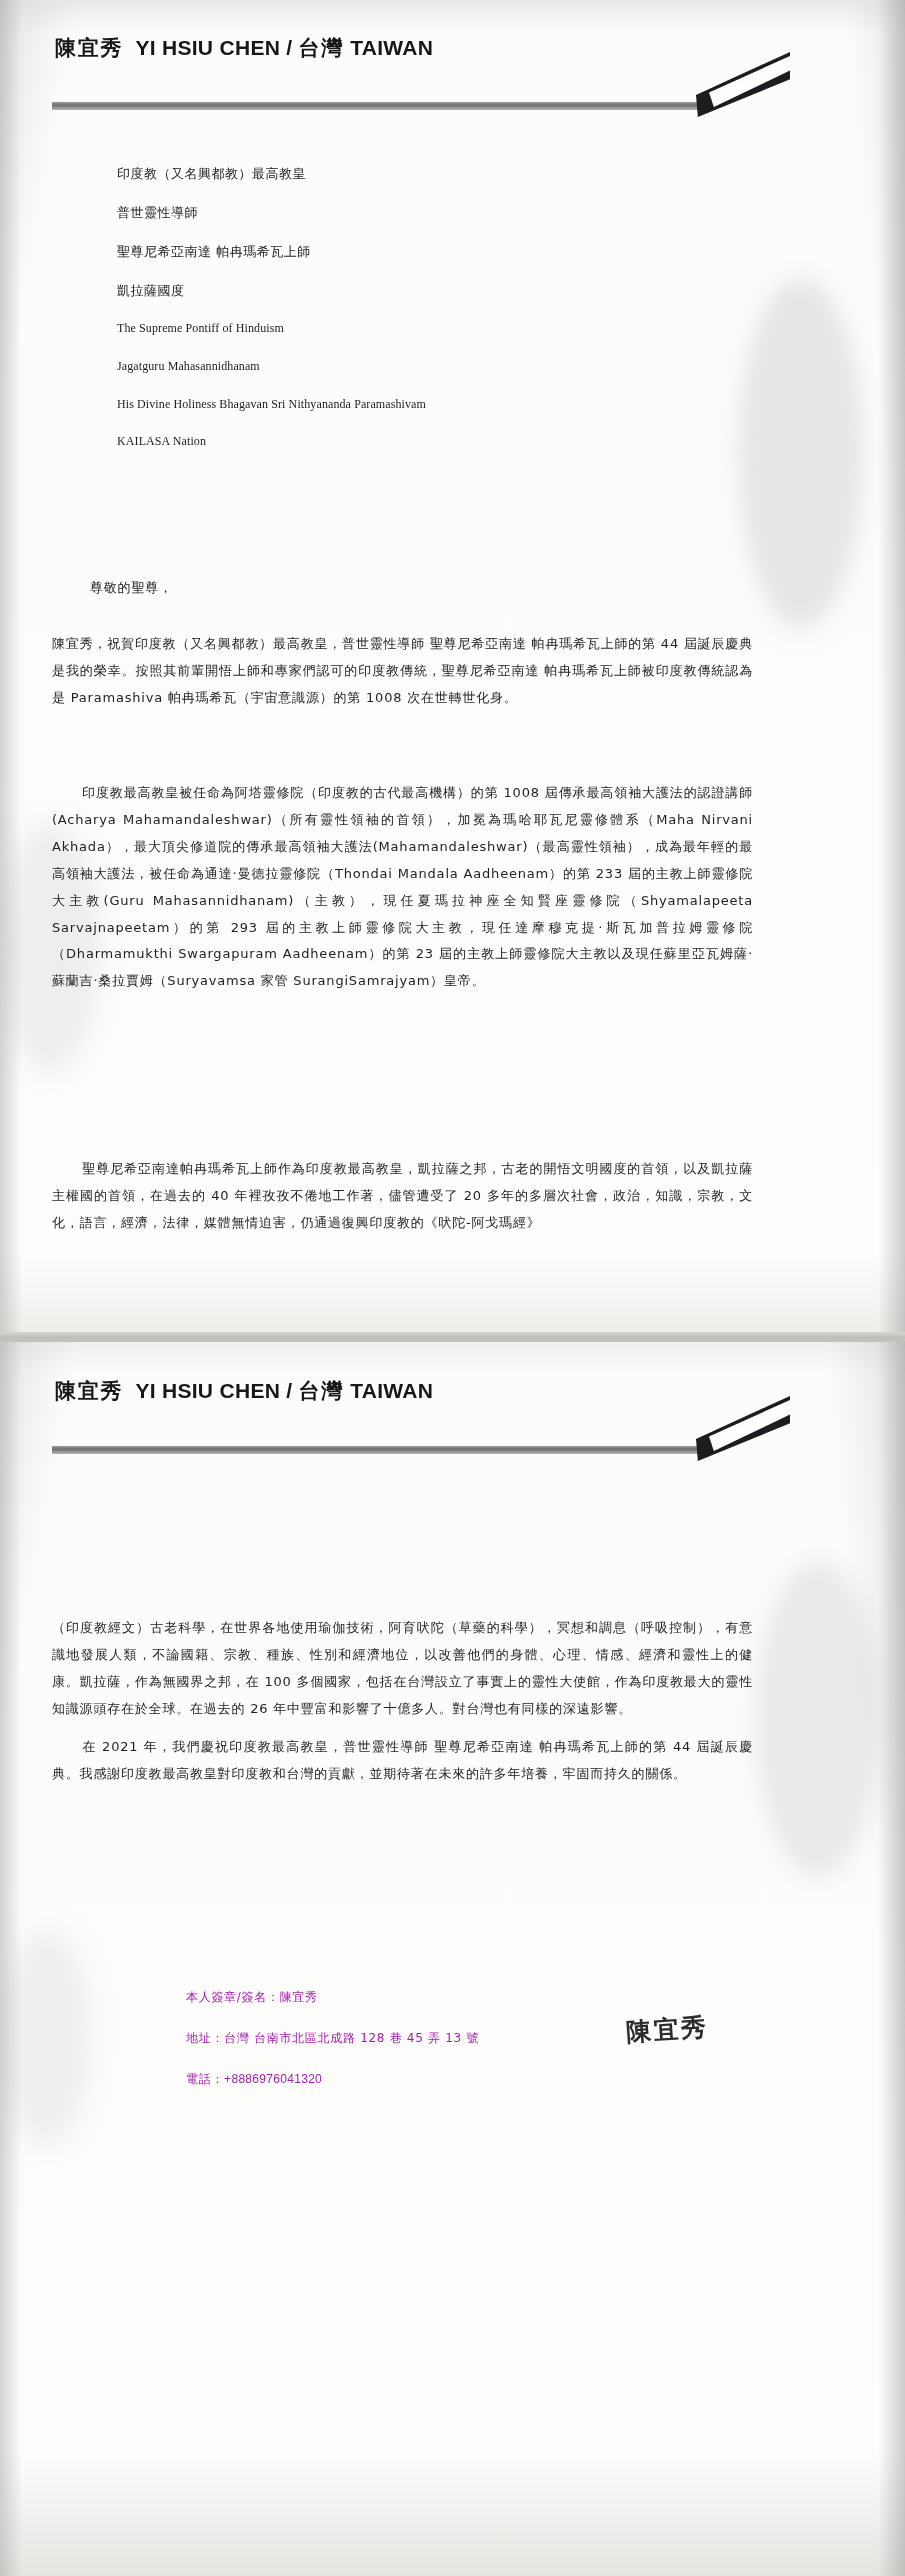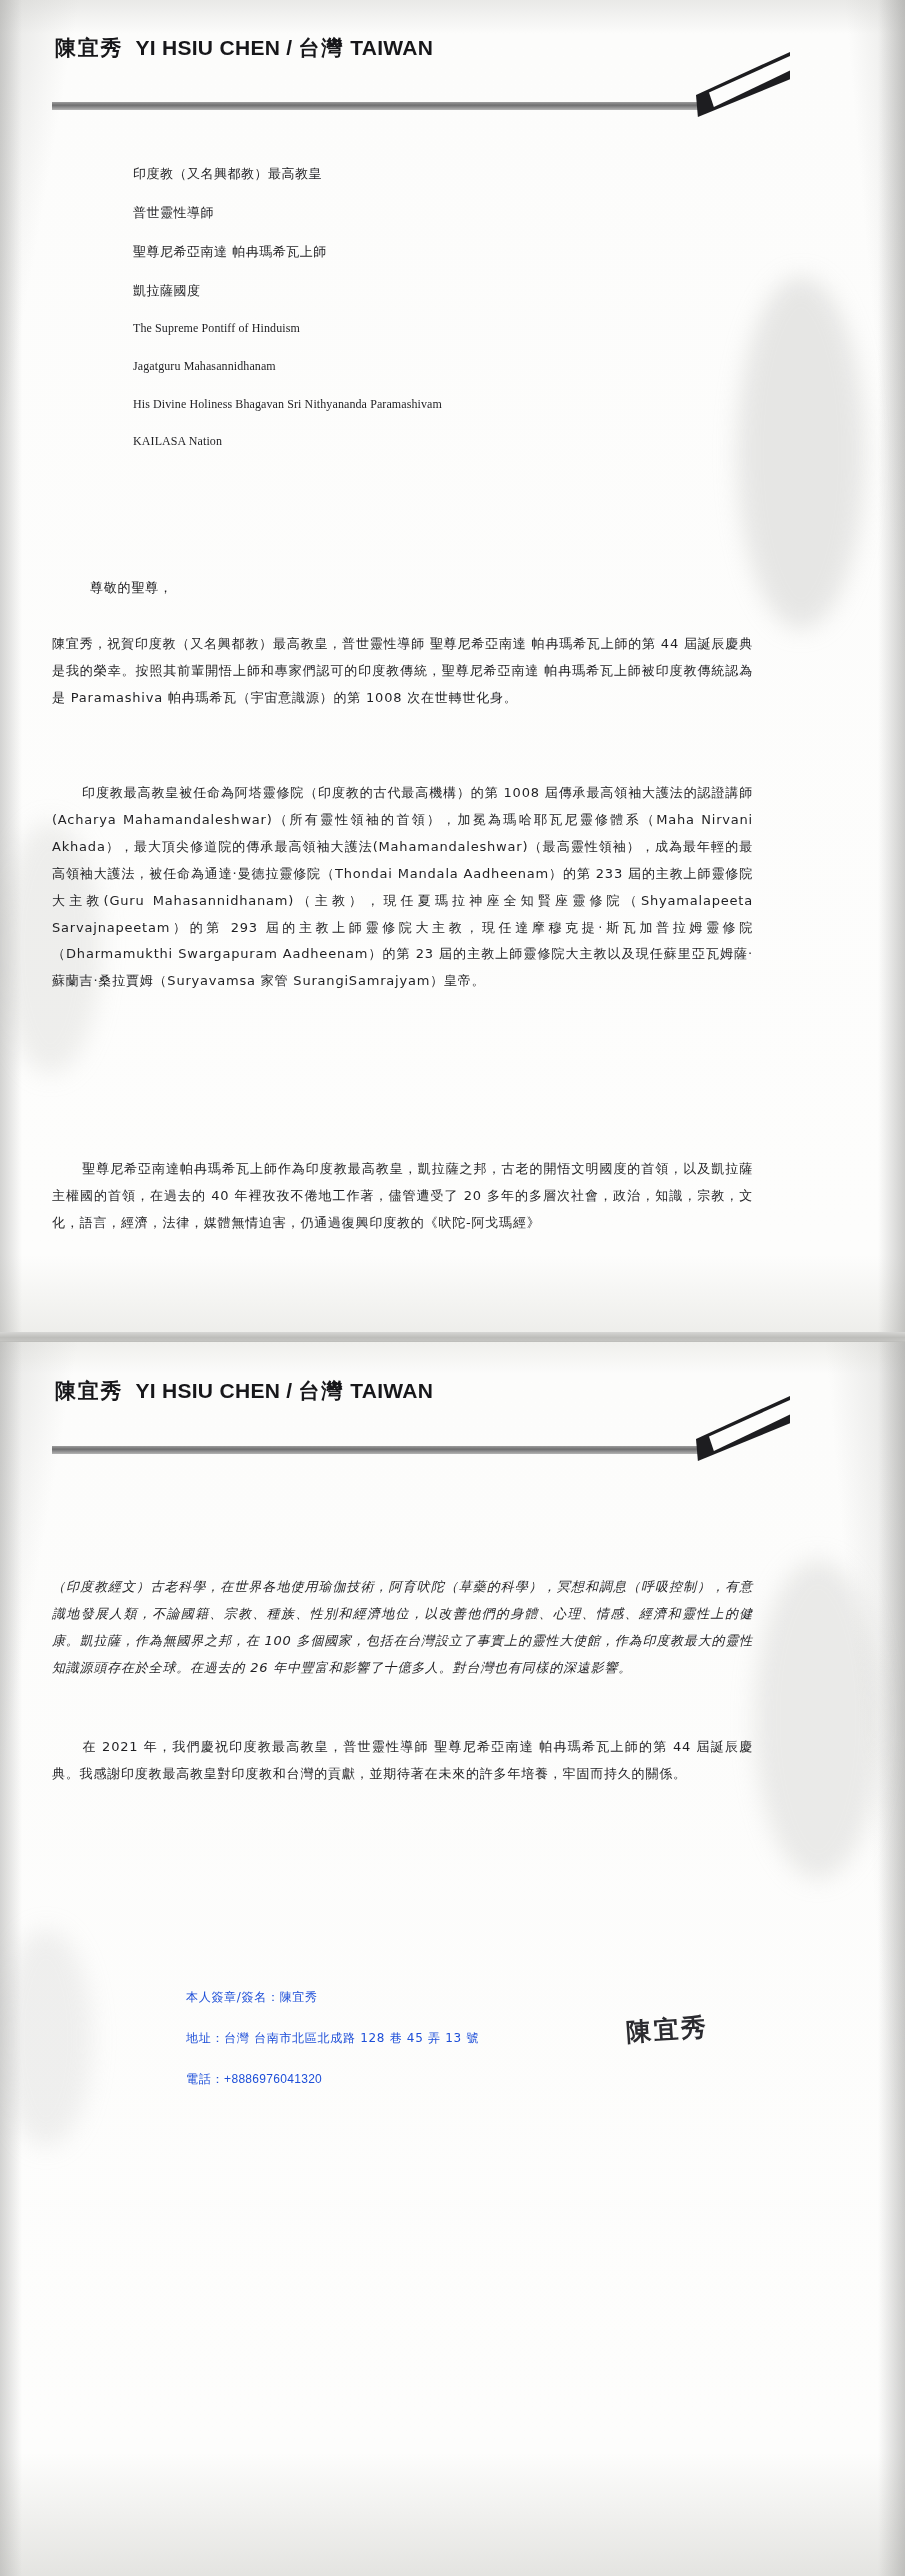--- a/index.html
+++ b/index.html
@@ -121,21 +121,21 @@
     clip-path: polygon(100% 2%, 100% 30%, 6% 100%, 0 72%);
   }
 
   
   .cjk-text {
     font-family: "DejaVu Sans", "Liberation Sans", sans-serif;
   }
 
   .title-list {
     position: absolute;
-    left: 133px;
+    left: 117px;
     top: 166px;
     width: 662px;
   }
   .title-line {
     font-size: 13px;
     color: #1e1e21;
     margin-bottom: 22.6px;
     line-height: 1.25;
     letter-spacing: 0.5px;
   }
@@ -164,33 +164,33 @@
     text-align: justify;
     letter-spacing: 0.8px;
     word-break: break-word;
   }
   .indent { display: inline-block; width: 30px; }
 
   #para-1 { top: 631px; }
   #para-2 { top: 780px; }
   #para-3 { top: 1156px; }
 
-  #p2-para-1 { top: 1574px; font-style: italic; }
+  #p2-para-1 { top: 1615px; }
   #p2-para-2 { top: 1734px; }
 
   
   .sig-block {
     position: absolute;
     left: 186px;
     top: 1989px;
     width: 553px;
   }
   .sig-row {
     font-size: 12px;
-    color: #1d4ed8;
+    color: #a21caf;
     letter-spacing: 0.7px;
     margin-bottom: 24px;
     white-space: nowrap;
   }
   .sig-row .latin {
     font-family: "Liberation Sans", sans-serif;
     letter-spacing: 0.3px;
   }
   .date-row .gap-a { display: inline-block; width: 37px; }
   .date-row .gap-b { display: inline-block; width: 23.5px; }

